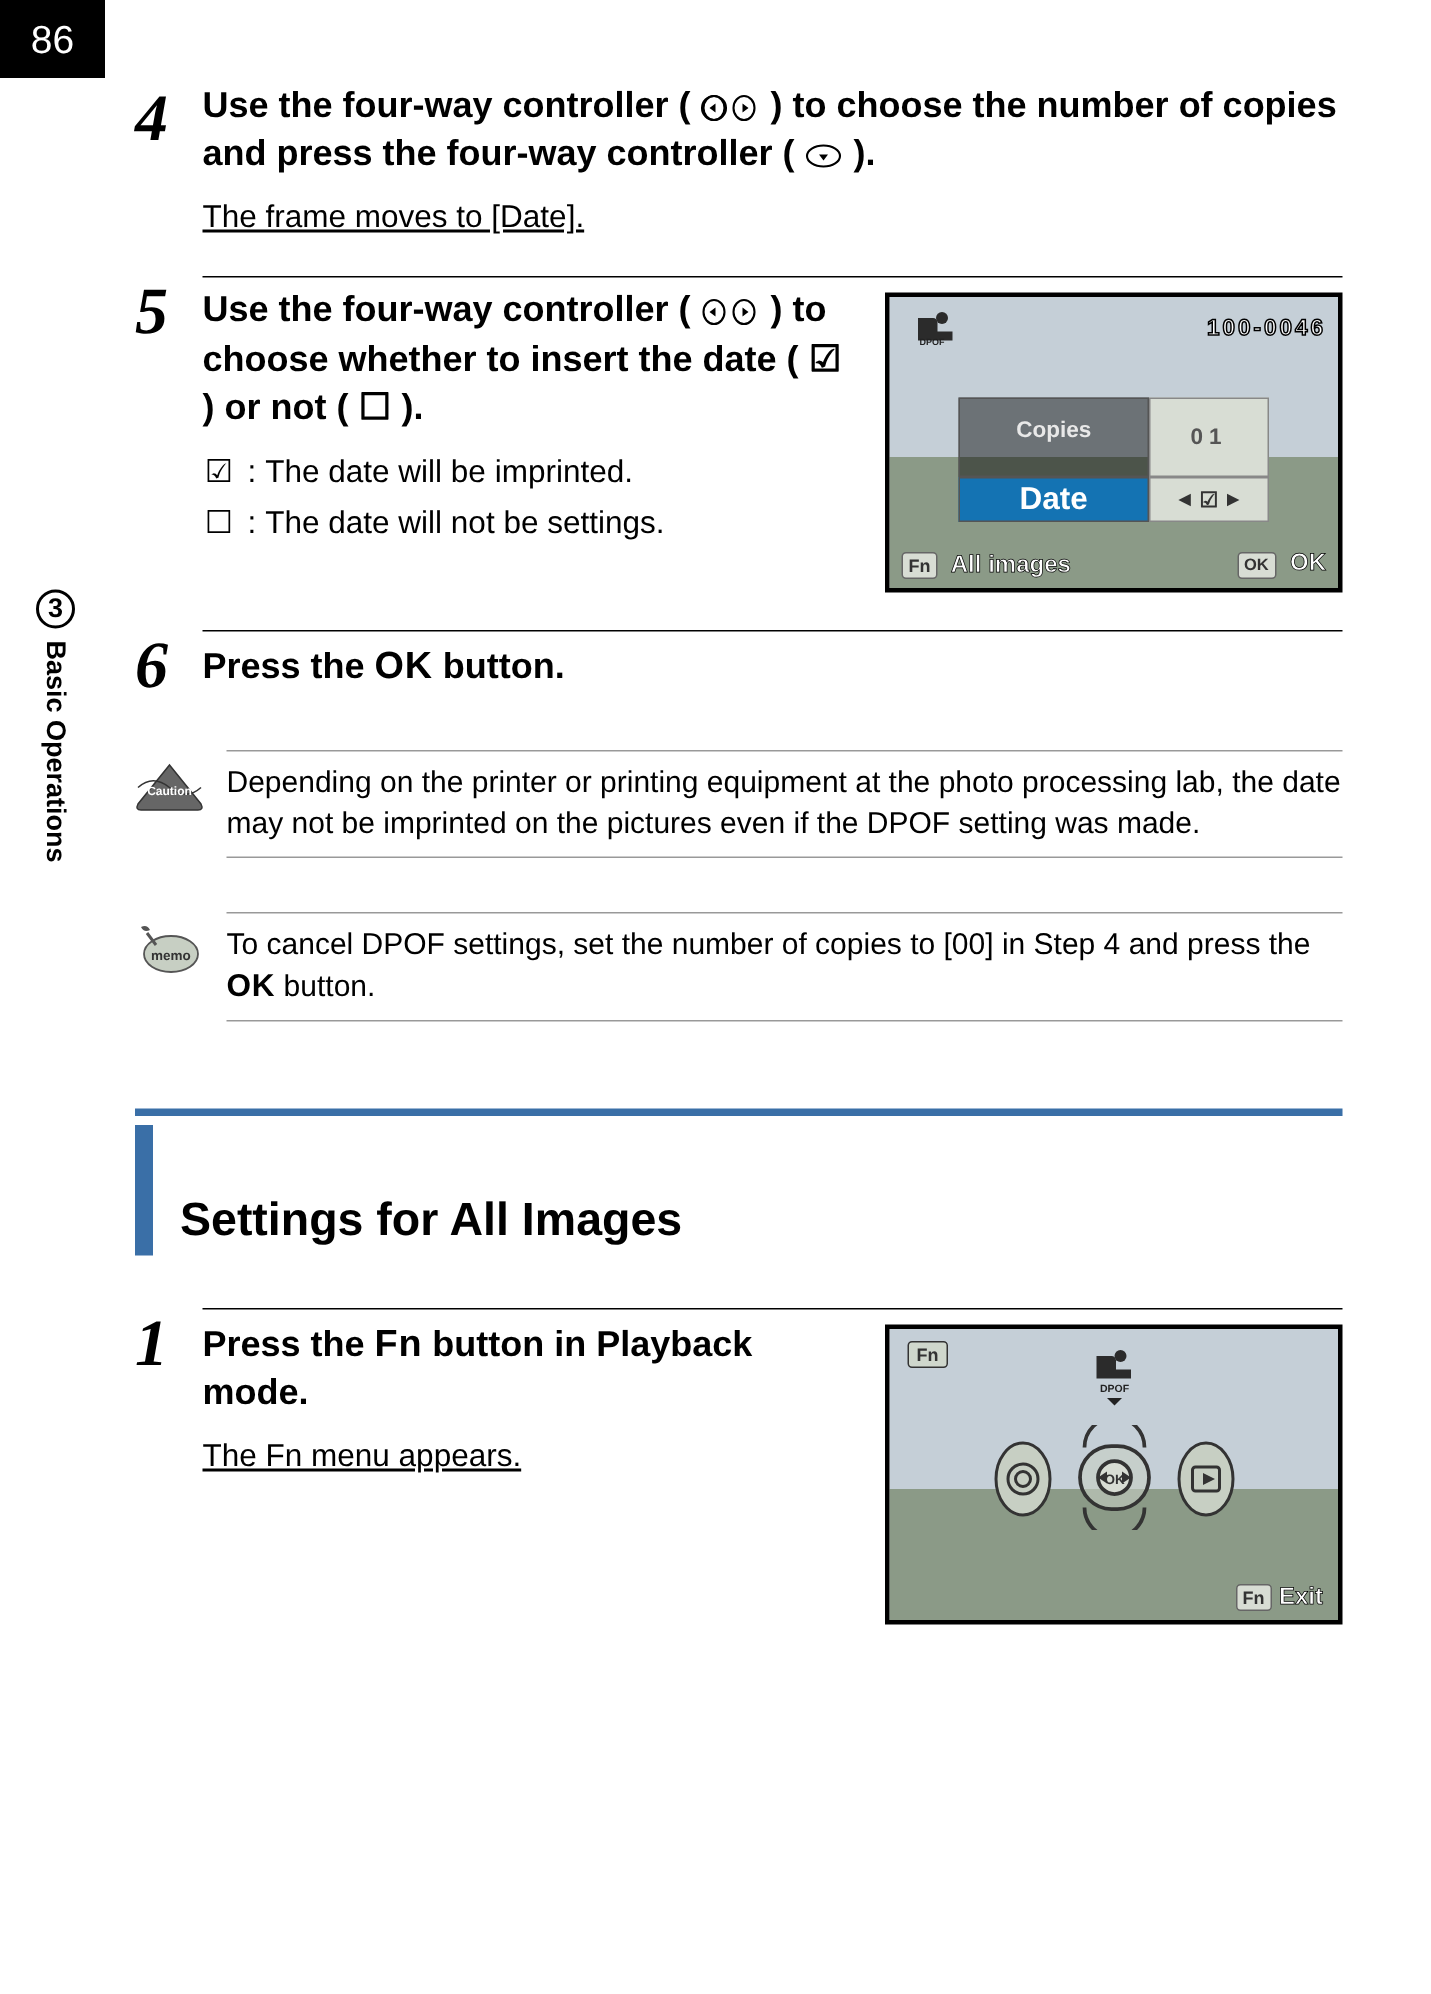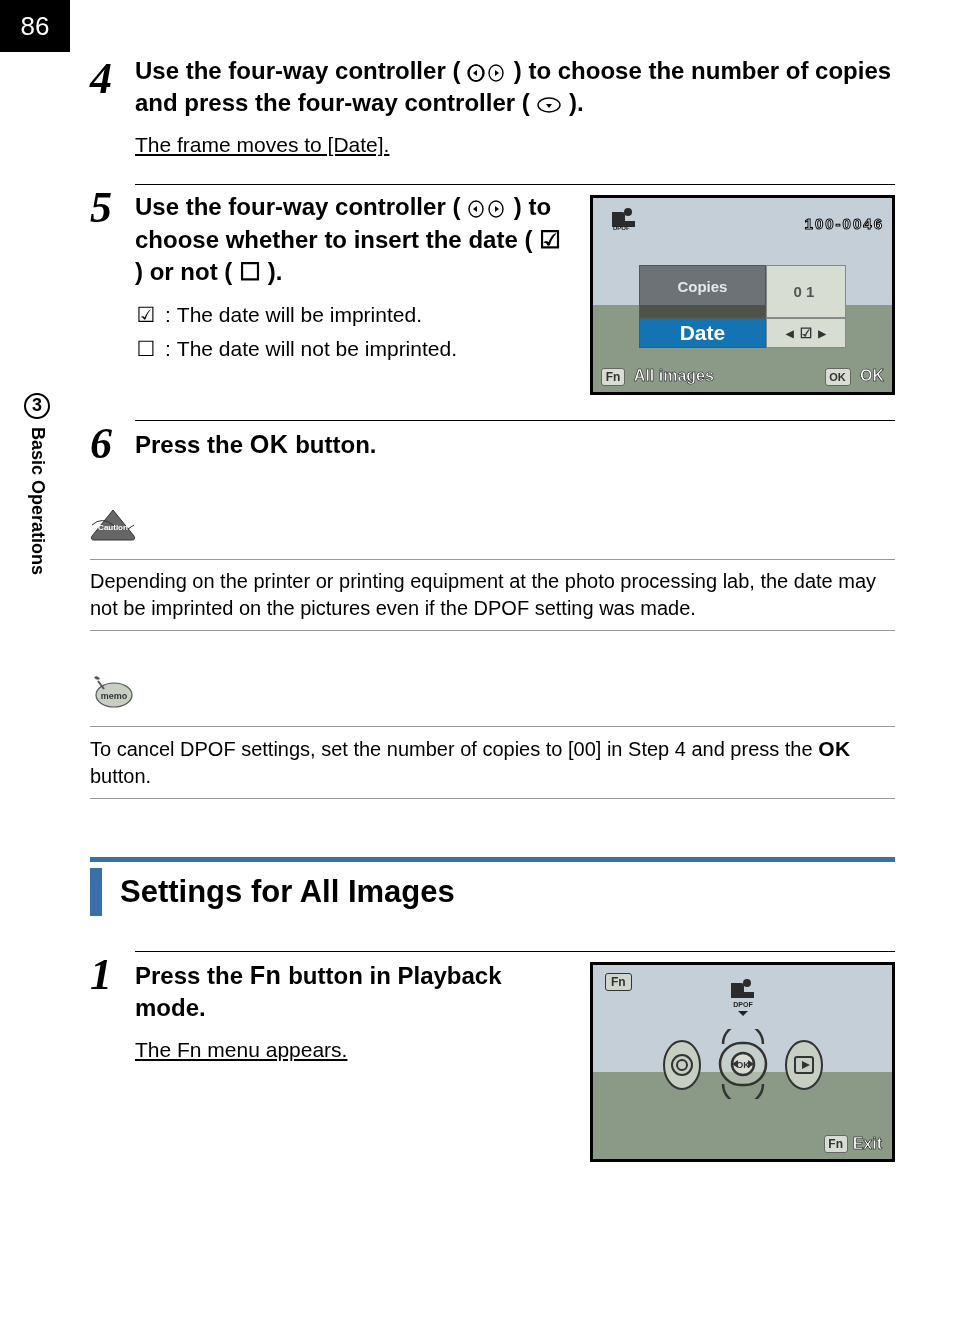--- a/index.html
+++ b/index.html
@@ -18,43 +18,43 @@
   .step-title { font-weight: bold; font-size: 24px; line-height: 1.35; margin-bottom: 10px; }
   .step-detail { font-size: 21px; line-height: 1.4; text-decoration: underline; }
   .icon-inline { display: inline-flex; vertical-align: middle; }
   .step5-row { display: flex; gap: 22px; }
   .step5-left { flex: 1; }
   .step5-list { font-size: 21px; line-height: 1.6; padding-left: 0; }
   .step5-list div { display: flex; }
   .sym { display: inline-block; width: 22px; text-align:center; }
   .colon { padding: 0 6px 0 8px; }
   .camshot { width: 305px; height: 200px; border: 3px solid #000; position: relative; background: linear-gradient(to bottom, #c5cfd7 0%, #c5cfd7 55%, #8b9a87 55%, #8b9a87 100%); overflow: hidden; flex-shrink: 0; margin-top: 4px; }
-  .cam-top { position: absolute; top: 6px; left: 16px; right: 8px; display:flex; justify-content: space-between; align-items: flex-end; }
+  .cam-top { position: absolute; top: 6px; left: 16px; right: 8px; display:flex; justify-content: space-between; align-items: center; }
   .cam-dpof-icon { width: 30px; height: 28px; }
   .cam-topright { color:#fff; font-weight:bold; font-size:15px; -webkit-text-stroke: 1px #000; letter-spacing: 2px; }
   .cam-bottom-overlay { position: absolute; left: 46px; right: 46px; bottom: 44px; }
   .cam-row { display:flex; }
   .cam-cell-label { background: rgba(0,0,0,0.45); color:#e8e8e8; font-weight:bold; font-size:15px; text-align:center; padding:12px 0; flex:1.6; border:1px solid #555; }
   .cam-cell-val { background:#d8ddd4; color:#555; font-weight:bold; font-size:15px; text-align:center; padding:17px 0; flex:1; border:1px solid #888; letter-spacing:4px; }
   .cam-cell-date { background:#1473b3; color:#fff; font-weight:bold; font-size:21px; text-align:center; padding:2px 0; flex:1.6; border:1px solid #555; }
   .cam-cell-check { background:#d8ddd4; color:#333; font-weight:bold; font-size:14px; text-align:center; padding:2px 0; flex:1; border:1px solid #888; display:flex; align-items:center; justify-content:center; gap:6px; }
   .tri { font-size:10px; }
   .cam-footer { position:absolute; left:8px; right:8px; bottom:6px; display:flex; justify-content:space-between; align-items:center; color:#fff; font-weight:bold; font-size:16px; -webkit-text-stroke: 0.5px #000; }
   .fn-badge { display:inline-flex; align-items:center; justify-content:center; background:#d8ddd4; color:#333; -webkit-text-stroke:0; font-size:12px; font-weight:bold; height:18px; width:24px; border:1px solid #666; border-radius:3px; margin-right:5px; }
   .ok-badge { display:inline-flex; align-items:center; justify-content:center; background:#d8ddd4; color:#333; -webkit-text-stroke:0; font-size:11px; font-weight:bold; height:18px; width:26px; border:1px solid #666; border-radius:3px; margin-right:5px; }
-  .callout { display:flex; gap: 15px; align-items:flex-start; margin-top: 28px; flex-direction: column; }
+  .callout { display:flex; gap: 15px; align-items:flex-start; margin-top: 28px; }
   .callout-rule-wrap { flex:1; }
   .light-rule { border:none; border-top:1px solid #999; margin-bottom: 8px; }
   .callout-text { font-size: 20px; line-height: 1.35; }
   .caution-icon, .memo-icon { width: 46px; height: 38px; flex-shrink:0; margin-top:6px; }
   .section-header { margin-top: 50px; margin-bottom: 35px; }
   .section-bar { height: 5px; background: #3a6fa7; width: 100%; margin-bottom: 6px; }
   .section-title-row { display:flex; align-items:stretch; }
   .section-accent { width: 12px; background: #3a6fa7; margin-right: 18px; }
-  .section-title { font-size: 31px; font-weight: bold; padding: 6px 0; }
+  .section-title { font-size: 31px; font-weight: bold; padding: 6px 0; margin-top: 39px; }
   .camshot2 { width: 305px; height: 200px; border: 3px solid #000; position: relative; background: linear-gradient(to bottom, #c5cfd7 0%, #c5cfd7 55%, #8b9a87 55%, #8b9a87 100%); overflow:hidden; flex-shrink:0; margin-top:4px; }
   .cam2-fn { position:absolute; top:8px; left:12px; background:#cfd7cc; color:#333; font-size:12px; font-weight:bold; padding:1px 5px; border-radius:3px; border:1px solid #333; }
   .cam2-dpof { position:absolute; top:12px; left:50%; transform:translateX(-50%); text-align:center; }
   .cam2-cross { position:absolute; top:64px; left:50%; transform:translateX(-50%); width:150px; height:70px; }
   .side-btn { position:absolute; width:44px; height:56px; }
   .cam2-footer { position:absolute; bottom:6px; right:10px; display:flex; align-items:center; color:#fff; font-weight:bold; font-size:16px; -webkit-text-stroke: 0.5px #000; }
   .ok-bold { font-family: Arial, sans-serif; font-weight: 900; font-size: 1.05em; letter-spacing: 0.5px; }
 </style>
 </head>
 <body>
@@ -126,21 +126,21 @@
             </div>
             <div class="step5-list">
               <div>
                 <span class="sym">☑</span>
                 <span class="colon">:</span>
                 <span>The date will be imprinted.</span>
               </div>
               <div>
                 <span class="sym">☐</span>
                 <span class="colon">:</span>
-                <span>The date will not be imprinted.</span>
+                <span>The date will not be settings.</span>
               </div>
             </div>
           </div>
 
           <div class="camshot">
             <div class="cam-top">
               <svg class="cam-dpof-icon" viewBox="0 0 30 28">
                   <path d="M3 8 h10 a3 3 0 0 1 3 3 v6 h10 v6 h-23 z" fill="#2b2b2b"></path>
                   <ellipse cx="19" cy="8" rx="4" ry="4" fill="#2b2b2b"></ellipse>
                   <text x="4" y="26" font-size="6" font-family="Arial" fill="#222" font-weight="bold">DPOF</text>

